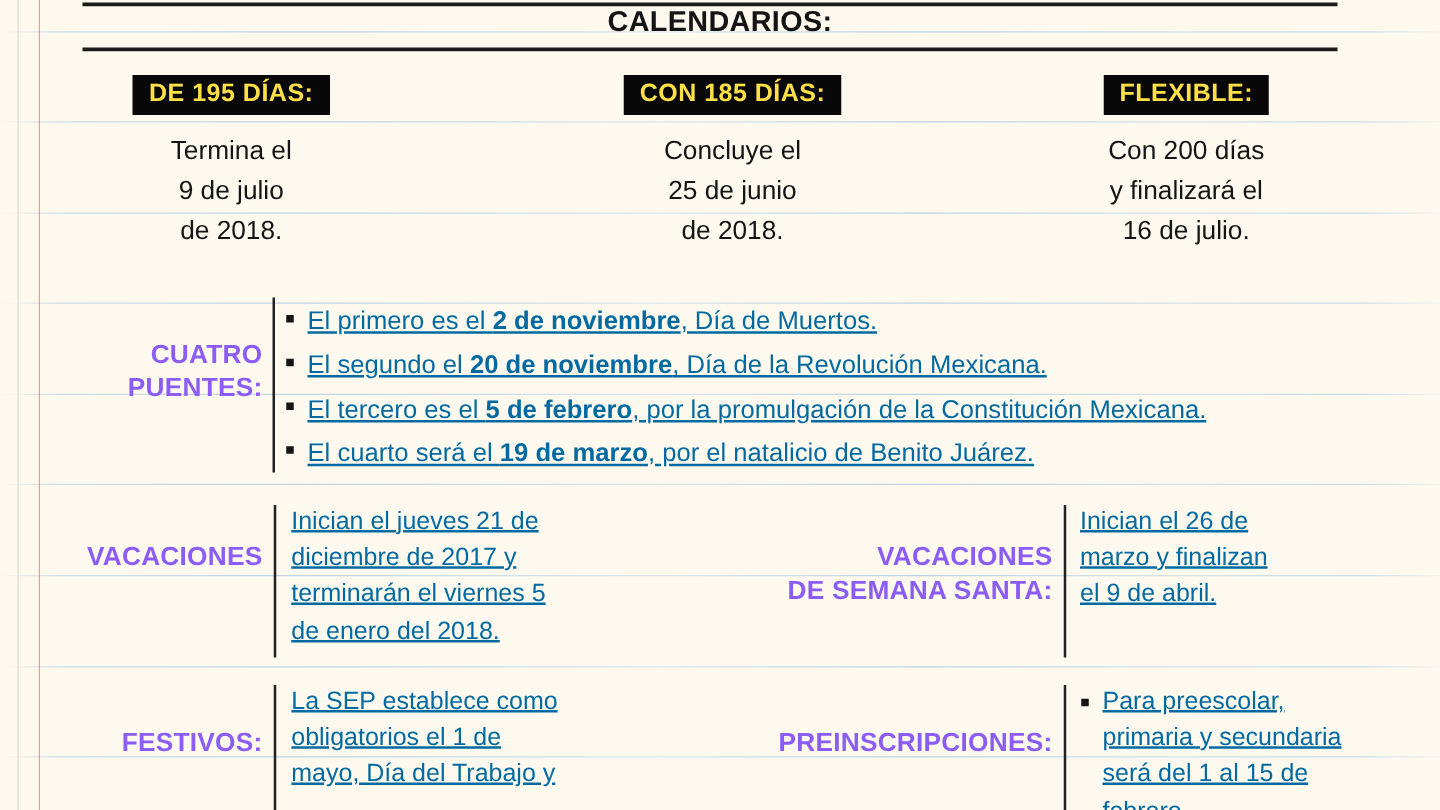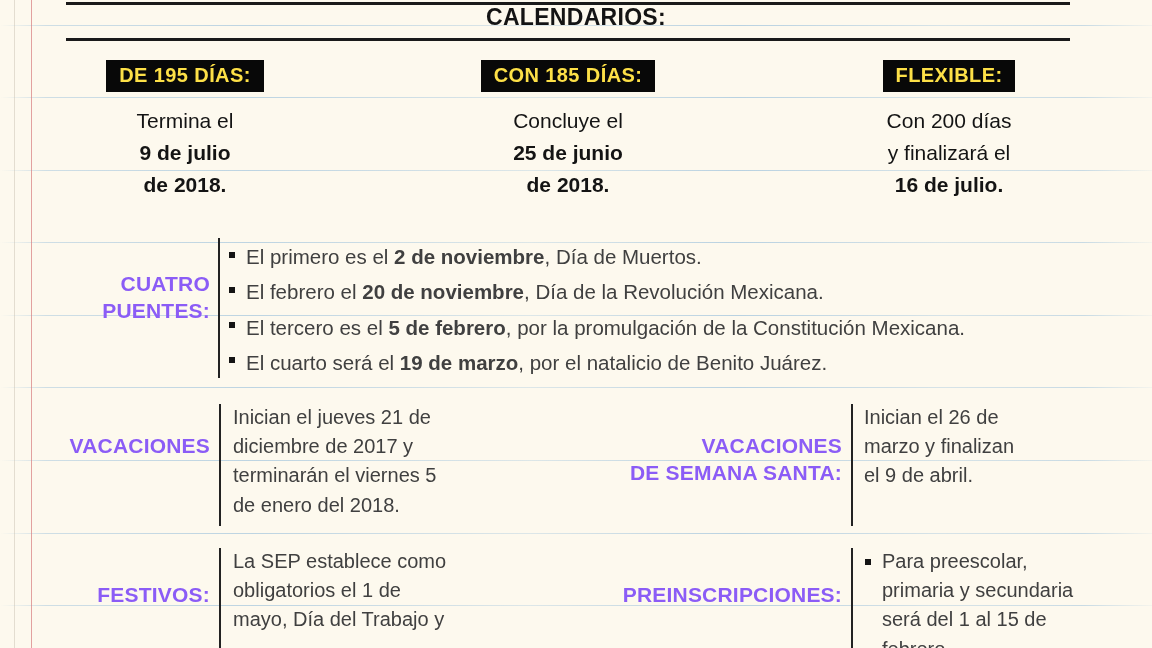--- a/index.html
+++ b/index.html
@@ -87,62 +87,63 @@
   }
 
   
   .cal-col {
     position: absolute;
     top: 60px;
     width: 360px;
     text-align: center;
   }
   .cal-col.c1 { left: 5px; }
-  .cal-col.c2 { left: 388px; }
+  .cal-col.c2 { left: 406px; }
   .cal-col.c3 { left: 769px; }
 
   .tag {
     display: inline-block;
     background: #080808;
     color: #fde047;
     font-size: 20px;
     font-weight: bold;
     letter-spacing: 0.4px;
     padding: 5px 13px 6px 13px;
     line-height: 1.05;
   }
 
   .cal-body {
     margin-top: 13px;
     font-size: 21px;
     line-height: 1.52;
     color: #141414;
   }
-  .cal-body .b { font-weight: bold; }
+  .cal-body .b { font-weight: normal; }
 
   
   .row-label {
     position: absolute;
     font-size: 21px;
     font-weight: bold;
     letter-spacing: 0.2px;
     color: #8b5cf6;
     text-align: right;
     line-height: 1.30;
   }
   .vdiv {
     position: absolute;
     width: 2px;
     background: #222;
   }
   .row-body {
     position: absolute;
     font-size: 20px;
     line-height: 1.46;
-    color: #404040;
+    color: #0369a1;
+    text-decoration: underline;
   }
   .row-body.wide { font-size: 20.5px; line-height: 1.72; }
 
   .bullet-line {
     position: relative;
     padding-left: 18px;
     white-space: nowrap;
   }
   .bullet-line::before {
     content: "";
@@ -210,21 +211,21 @@
       </div>
     </div>
 
     <div class="row-label" style="left:40px; top:270px; width:170px;">
       <div>CUATRO</div>
       <div>PUENTES:</div>
     </div>
     <div class="vdiv" style="left:218px; top:238px; height:140px;"></div>
     <div class="row-body wide" style="left:228px; top:239px; width:900px;">
       <div class="bullet-line"><span>El primero es el </span><span class="b">2 de noviembre</span><span>, Día de Muertos.</span></div>
-      <div class="bullet-line"><span>El febrero el </span><span class="b">20 de noviembre</span><span>, Día de la Revolución Mexicana.</span></div>
+      <div class="bullet-line"><span>El segundo el </span><span class="b">20 de noviembre</span><span>, Día de la Revolución Mexicana.</span></div>
       <div class="bullet-line"><span>El tercero es el </span><span class="b">5 de febrero</span><span>, por la promulgación de la Constitución Mexicana.</span></div>
       <div class="bullet-line"><span>El cuarto será el </span><span class="b">19 de marzo</span><span>, por el natalicio de Benito Juárez.</span></div>
     </div>
 
     <div class="row-label" style="left:20px; top:432px; width:190px;">
       <div>VACACIONES</div>
     </div>
     <div class="vdiv" style="left:219px; top:404px; height:122px;"></div>
     <div class="row-body" style="left:233px; top:403px; width:330px;">
       <div class="stack-line">Inician el jueves 21 de</div>

